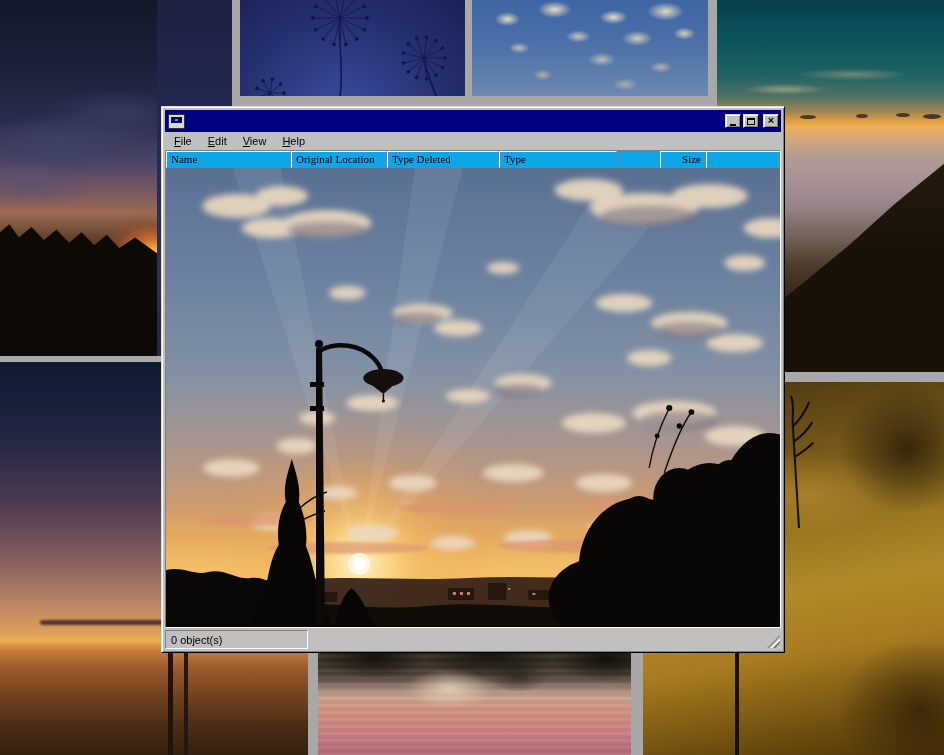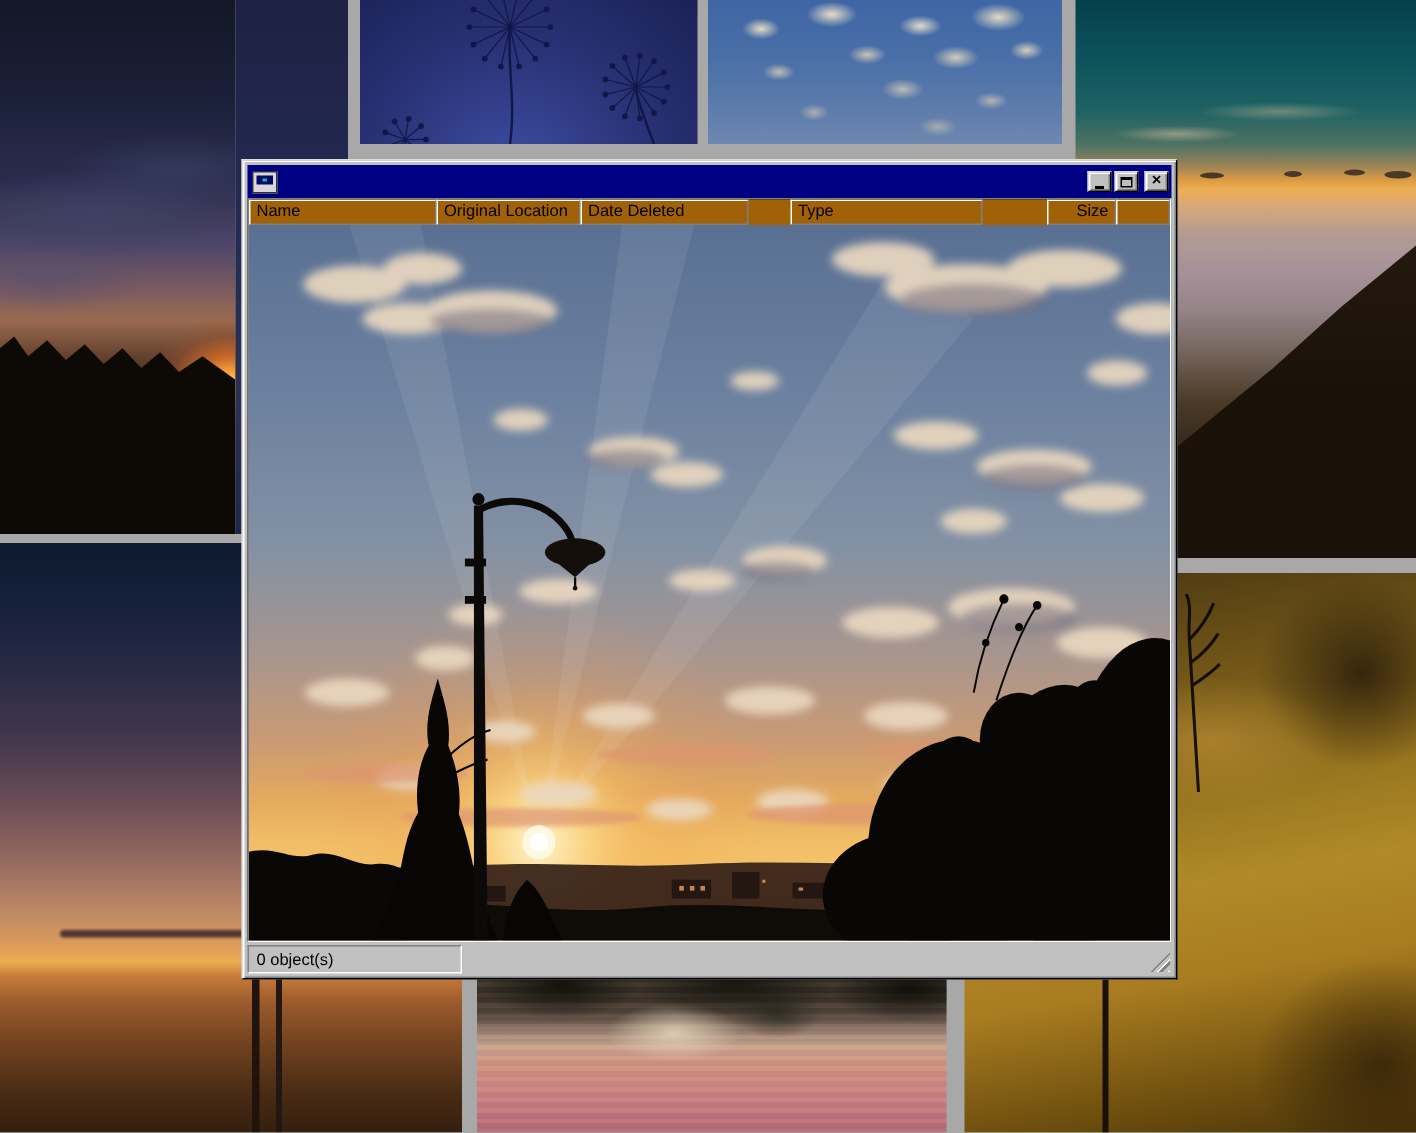--- a/index.html
+++ b/index.html
@@ -80,25 +80,25 @@
     border-color:#dcdcdc #000 #000 #dcdcdc;box-shadow:inset 1px 1px 0 #fff, inset -1px -1px 0 #808080;
     display:flex;align-items:center;justify-content:center;margin-left:0;}
   .tbtn.close{margin-left:2px;}
   .g-min{width:6px;height:2px;background:#000;margin-top:7px;}
   .g-max{width:8px;height:7px;box-sizing:border-box;border:1px solid #000;border-top-width:2px;}
   .g-close{font-size:11px;font-weight:bold;line-height:1;transform:translateY(-1px);color:#000;}
   .menubar{height:18px;flex:0 0 18px;display:flex;align-items:center;font-size:11px;color:#000;padding-left:1px;}
   .menu-item{padding:2px 8px 3px;}
   .listview{flex:1;border:1px solid;border-color:#808080 #fff #fff #808080;background:#000;
     display:flex;flex-direction:column;overflow:hidden;}
-  .header{display:flex;height:17px;flex:0 0 17px;background:#a16207;font-size:11px;color:#000;}
+  .header{display:flex;height:17px;flex:0 0 17px;background:#0ea5e9;font-size:11px;color:#000;font-family:Liberation Serif, serif;}
   .hcell{box-sizing:border-box;border-top:1px solid #fff;border-left:1px solid #fff;
     border-right:1px solid #808080;border-bottom:1px solid #808080;
     padding:1px 4px 0;white-space:nowrap;overflow:hidden;}
-  .c0{width:125px;} .c1{width:96px;} .c2{width:112px;} .c3{width:128px;margin-left:28px;}
+  .c0{width:125px;} .c1{width:96px;} .c2{width:112px;} .c3{width:118px;}
   .c4{width:46px;text-align:right;margin-left:43px;} .c5{flex:1;}
   .photo-area{flex:1;position:relative;}
   .photo-area svg{position:absolute;inset:0;width:100%;height:100%;display:block;}
   .statusbar{height:19px;flex:0 0 19px;margin-top:2px;display:flex;gap:11px;font-size:11px;color:#000;position:relative;}
   .spanel{box-sizing:border-box;border:1px solid;border-color:#808080 #fff #fff #808080;
     padding:0 5px;display:flex;align-items:center;}
   .sp1{width:143px;} .sp2{flex:1;}
   .grip{position:absolute;right:1px;bottom:1px;width:13px;height:13px;
     background:repeating-linear-gradient(135deg,rgba(0,0,0,0) 0 2px,#fff 2px 3px,#808080 3px 5px);
     clip-path:polygon(100% 0,100% 100%,0 100%);}
@@ -238,26 +238,32 @@
       <span class="g-min"></span>
     </span>
     <span class="tbtn">
       <span class="g-max"></span>
     </span>
     <span class="tbtn close">
       <span class="g-close">×</span>
     </span>
   </div>
 
+  <div class="menubar">
+    <span class="menu-item"><u>F</u>ile</span>
+    <span class="menu-item"><u>E</u>dit</span>
+    <span class="menu-item"><u>V</u>iew</span>
+    <span class="menu-item"><u>H</u>elp</span>
+  </div>
 
   <div class="listview">
     <div class="header">
       <span class="hcell c0">Name</span>
       <span class="hcell c1">Original Location</span>
-      <span class="hcell c2">Date Deleted</span>
+      <span class="hcell c2">Type Deleted</span>
       <span class="hcell c3">Type</span>
       <span class="hcell c4">Size</span>
       <span class="hcell c5"></span>
     </div>
 
     <div class="photo-area">
       <svg viewBox="0 0 610 459" preserveAspectRatio="none">
         <defs>
           <linearGradient id="sky" x1="0" y1="0" x2="0" y2="1">
             <stop offset="0" stop-color="#5a7093"></stop>

